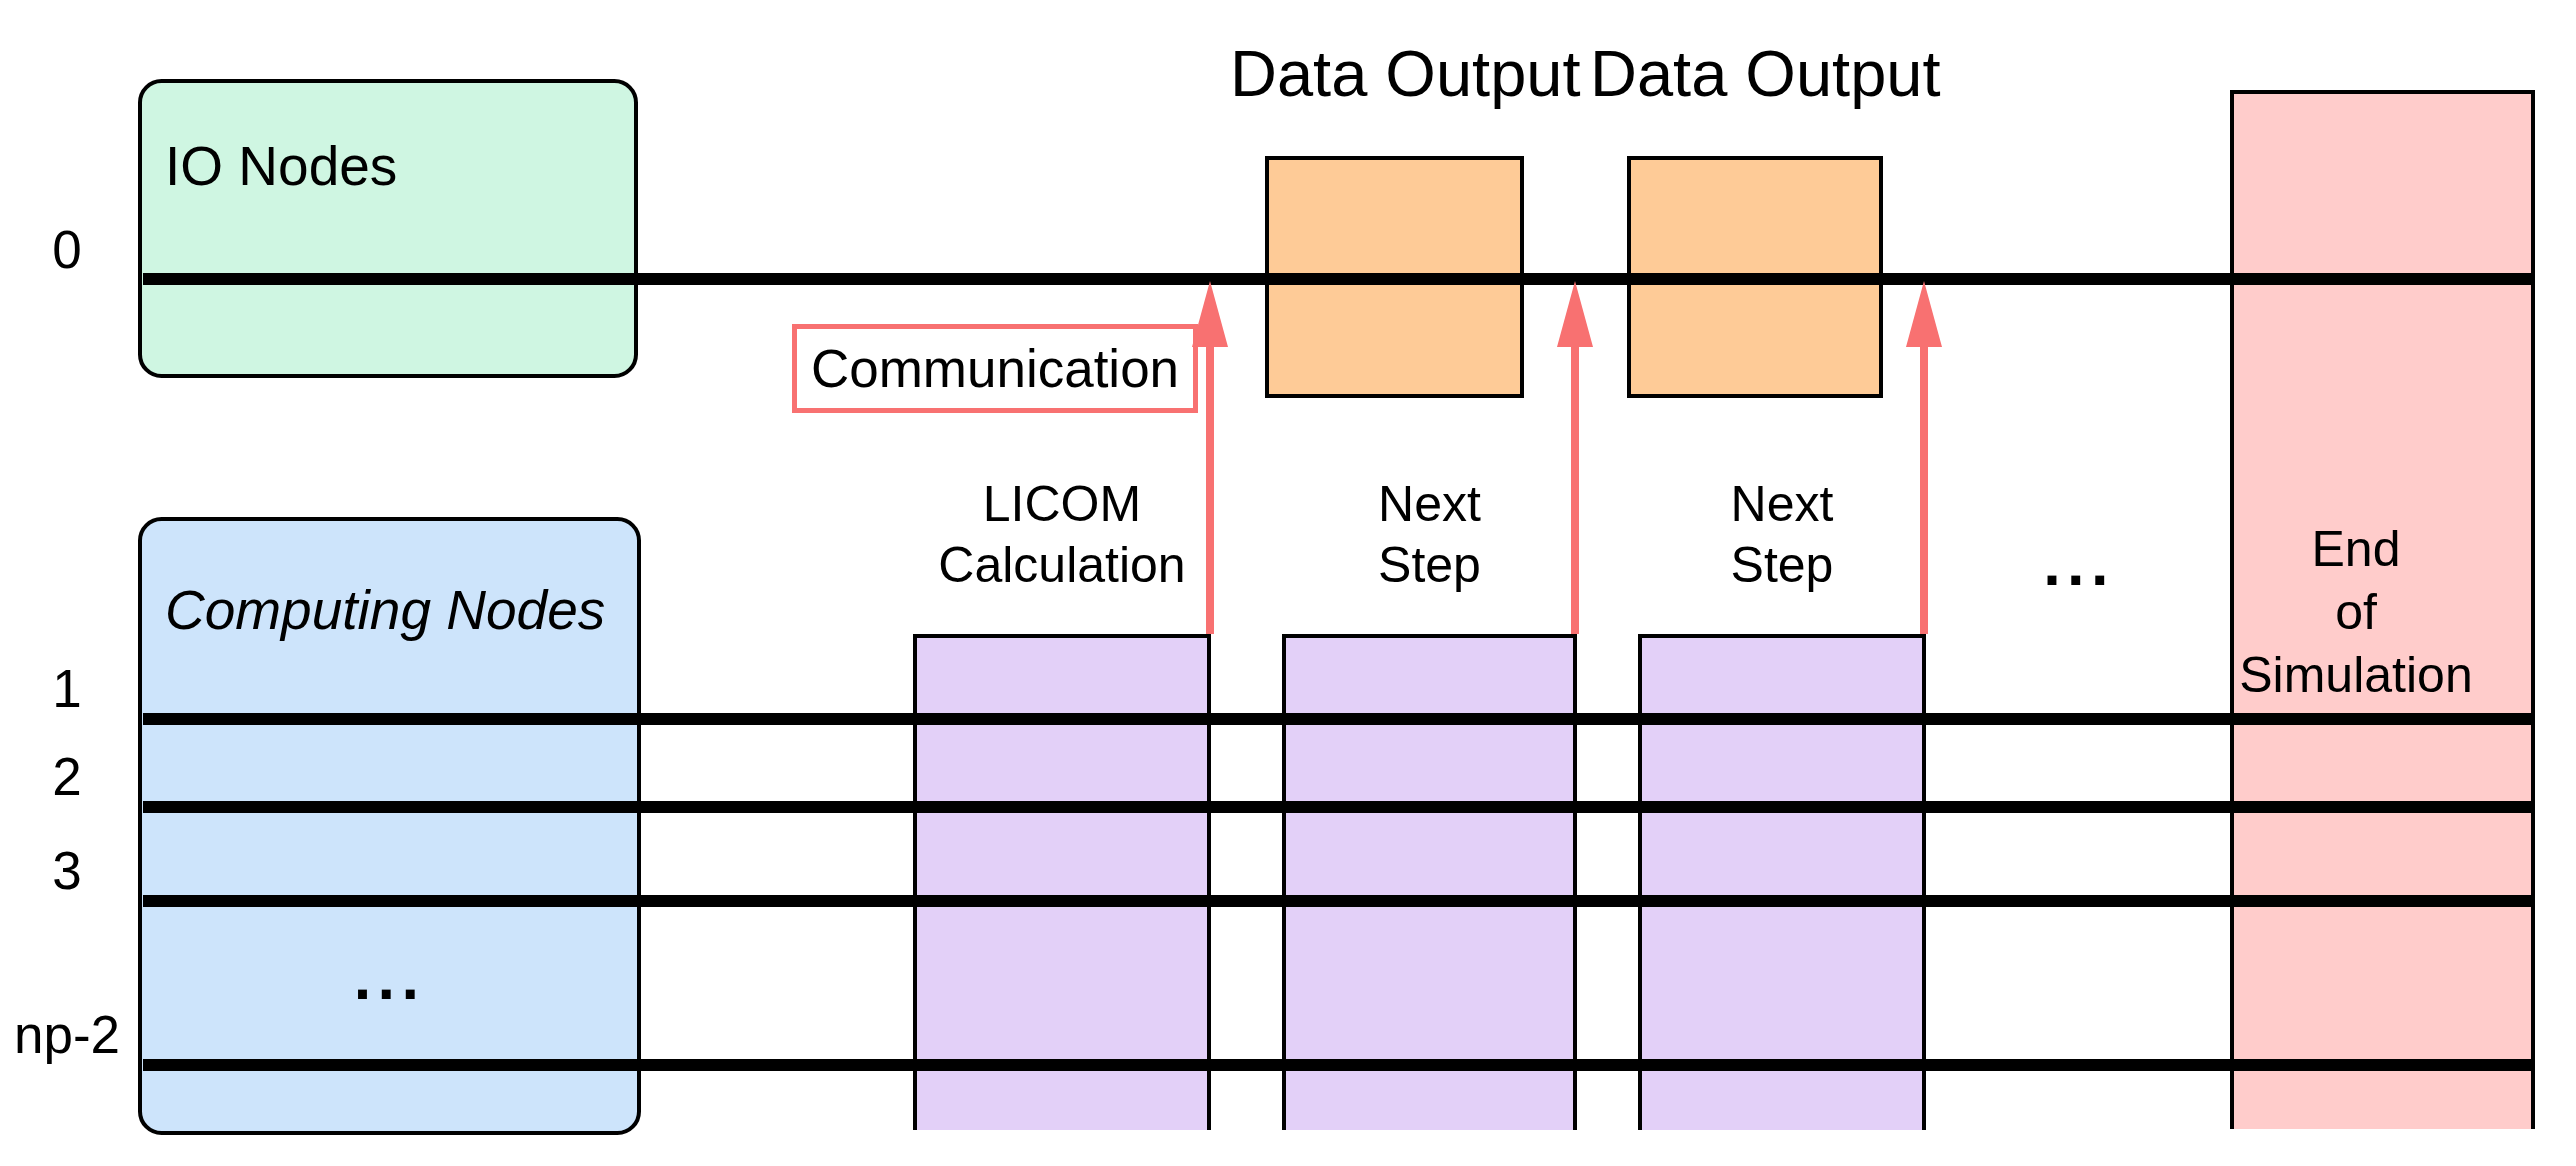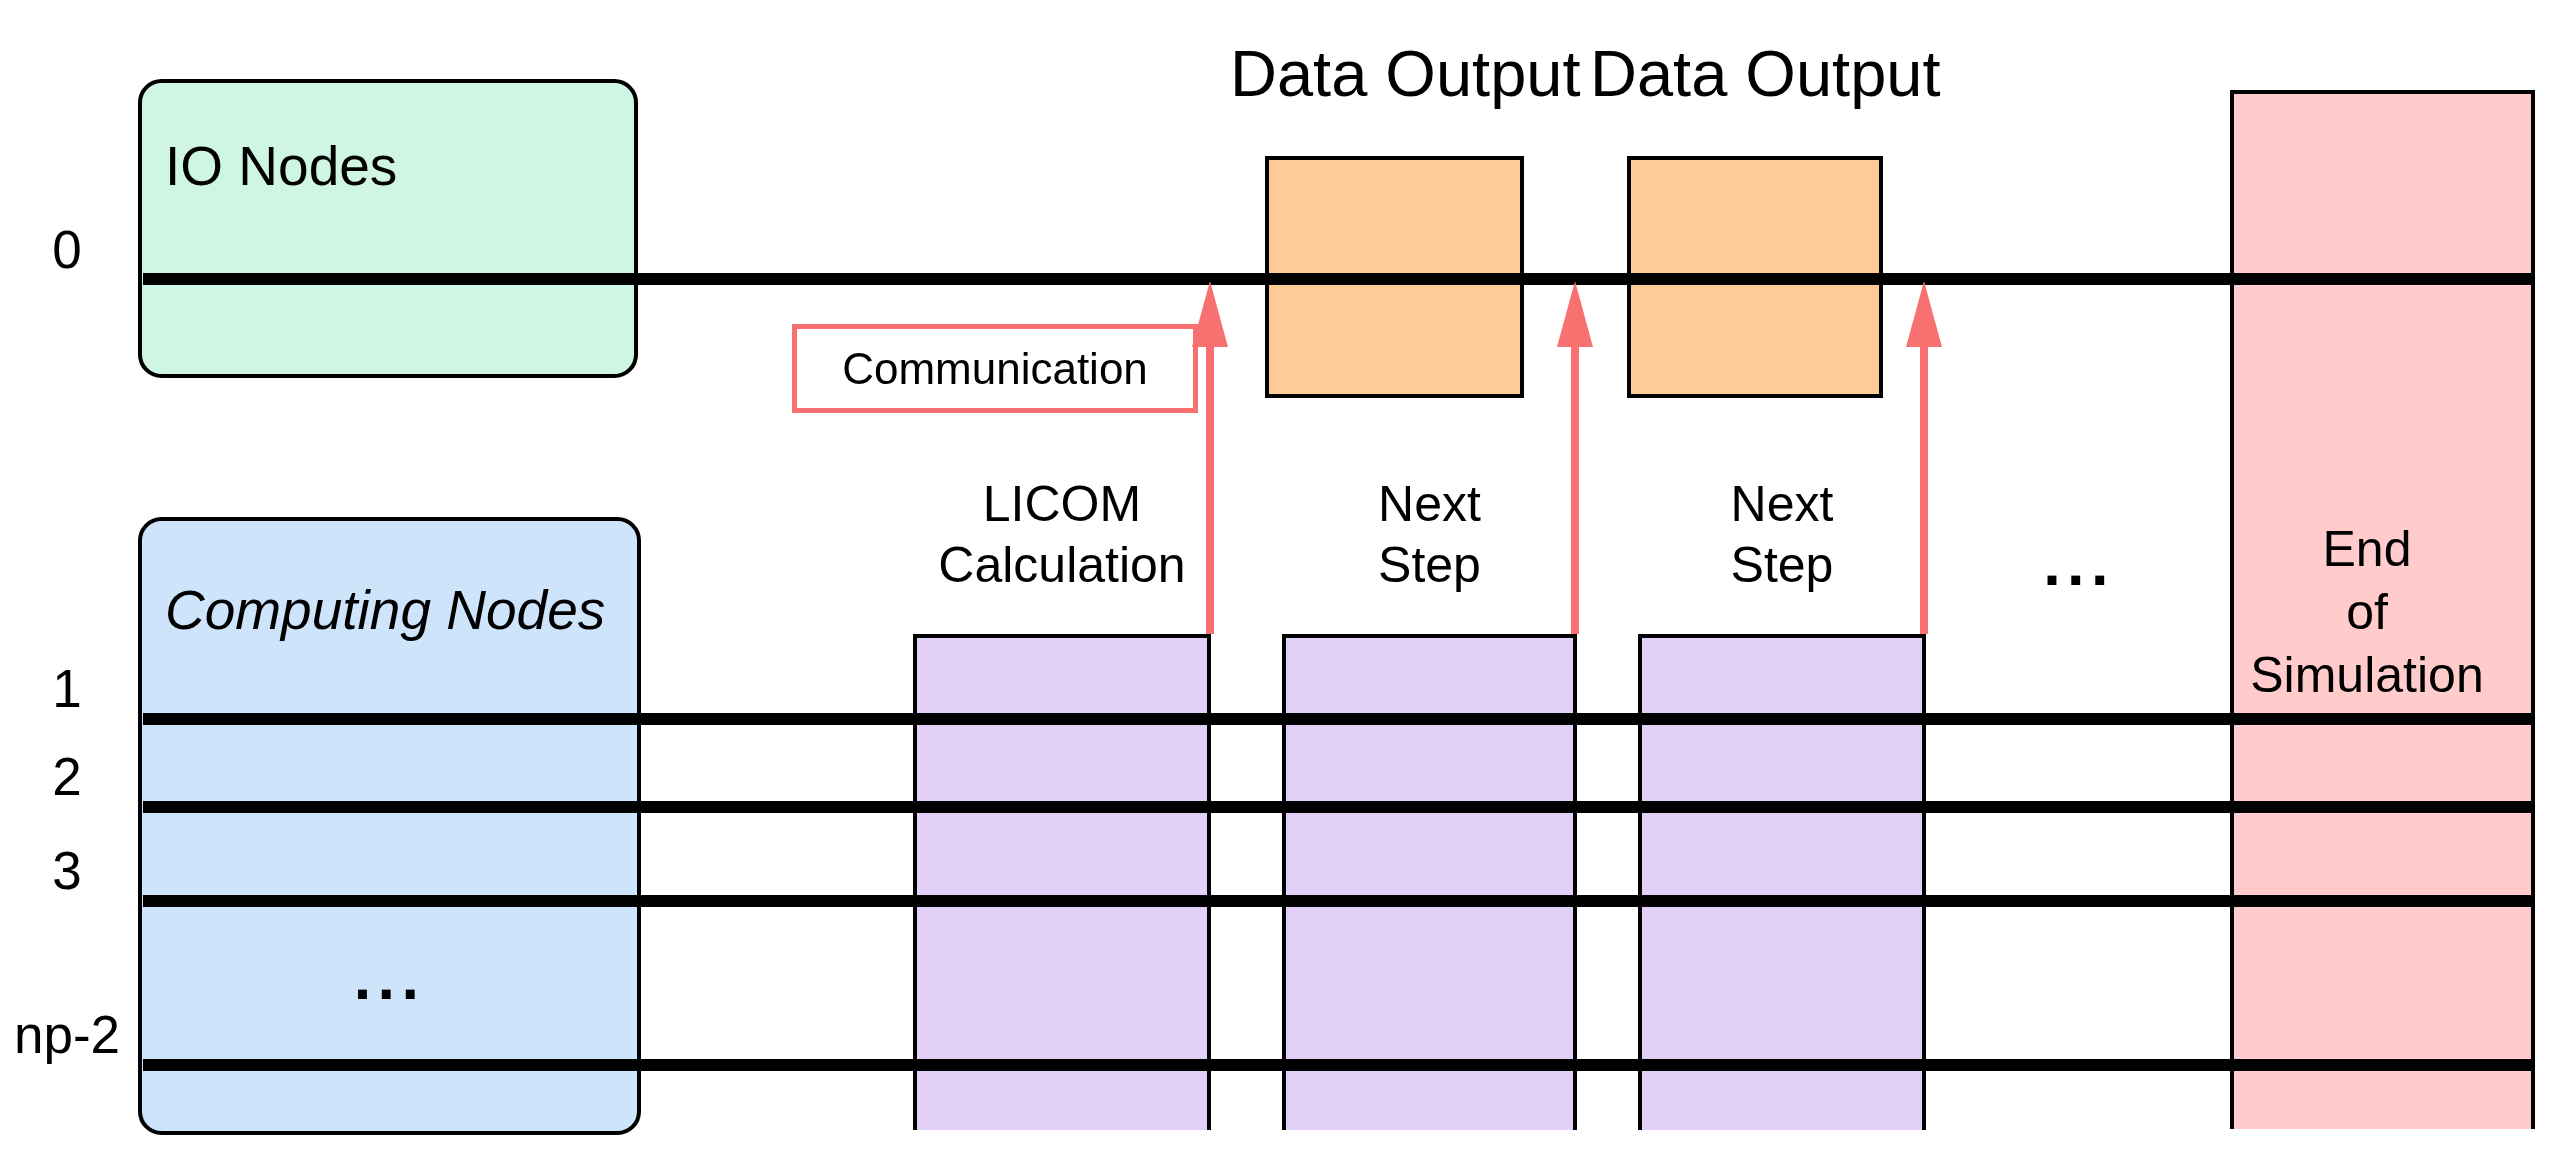--- a/index.html
+++ b/index.html
@@ -61,32 +61,32 @@
     white-space:pre-line;z-index:40;
   }
   .output-label{
     position:absolute;top:48px;width:330px;
     text-align:right;font-size:65px;line-height:52px;
     white-space:nowrap;z-index:40;
   }
   .end-label{
     position:absolute;left:2230px;top:518px;width:252px;
     text-align:center;font-size:50px;line-height:63px;
-    white-space:pre-line;z-index:40;padding-left:11px;
+    white-space:pre-line;z-index:40;
   }
   .ellipsis{
     position:absolute;font-weight:bold;font-size:63px;line-height:63px;
     letter-spacing:6.3px;text-align:center;z-index:40;
   }
   
   .comm-box{
     position:absolute;left:792px;top:324px;width:406px;height:89px;box-sizing:border-box;
     border:5.5px solid var(--salmon,#f87171);background:#ffffff;
     display:flex;align-items:center;justify-content:center;
-    font-size:44px;z-index:45;
+    font-size:53px;z-index:45;
   }
   
   .arrow{
     position:absolute;top:281px;width:36px;height:353px;z-index:50;
   }
   .arrow .head{
     position:absolute;left:0;top:0;width:0;height:0;
     border-left:18px solid transparent;
     border-right:18px solid transparent;
     border-bottom:66px solid var(--salmon,#f87171);

